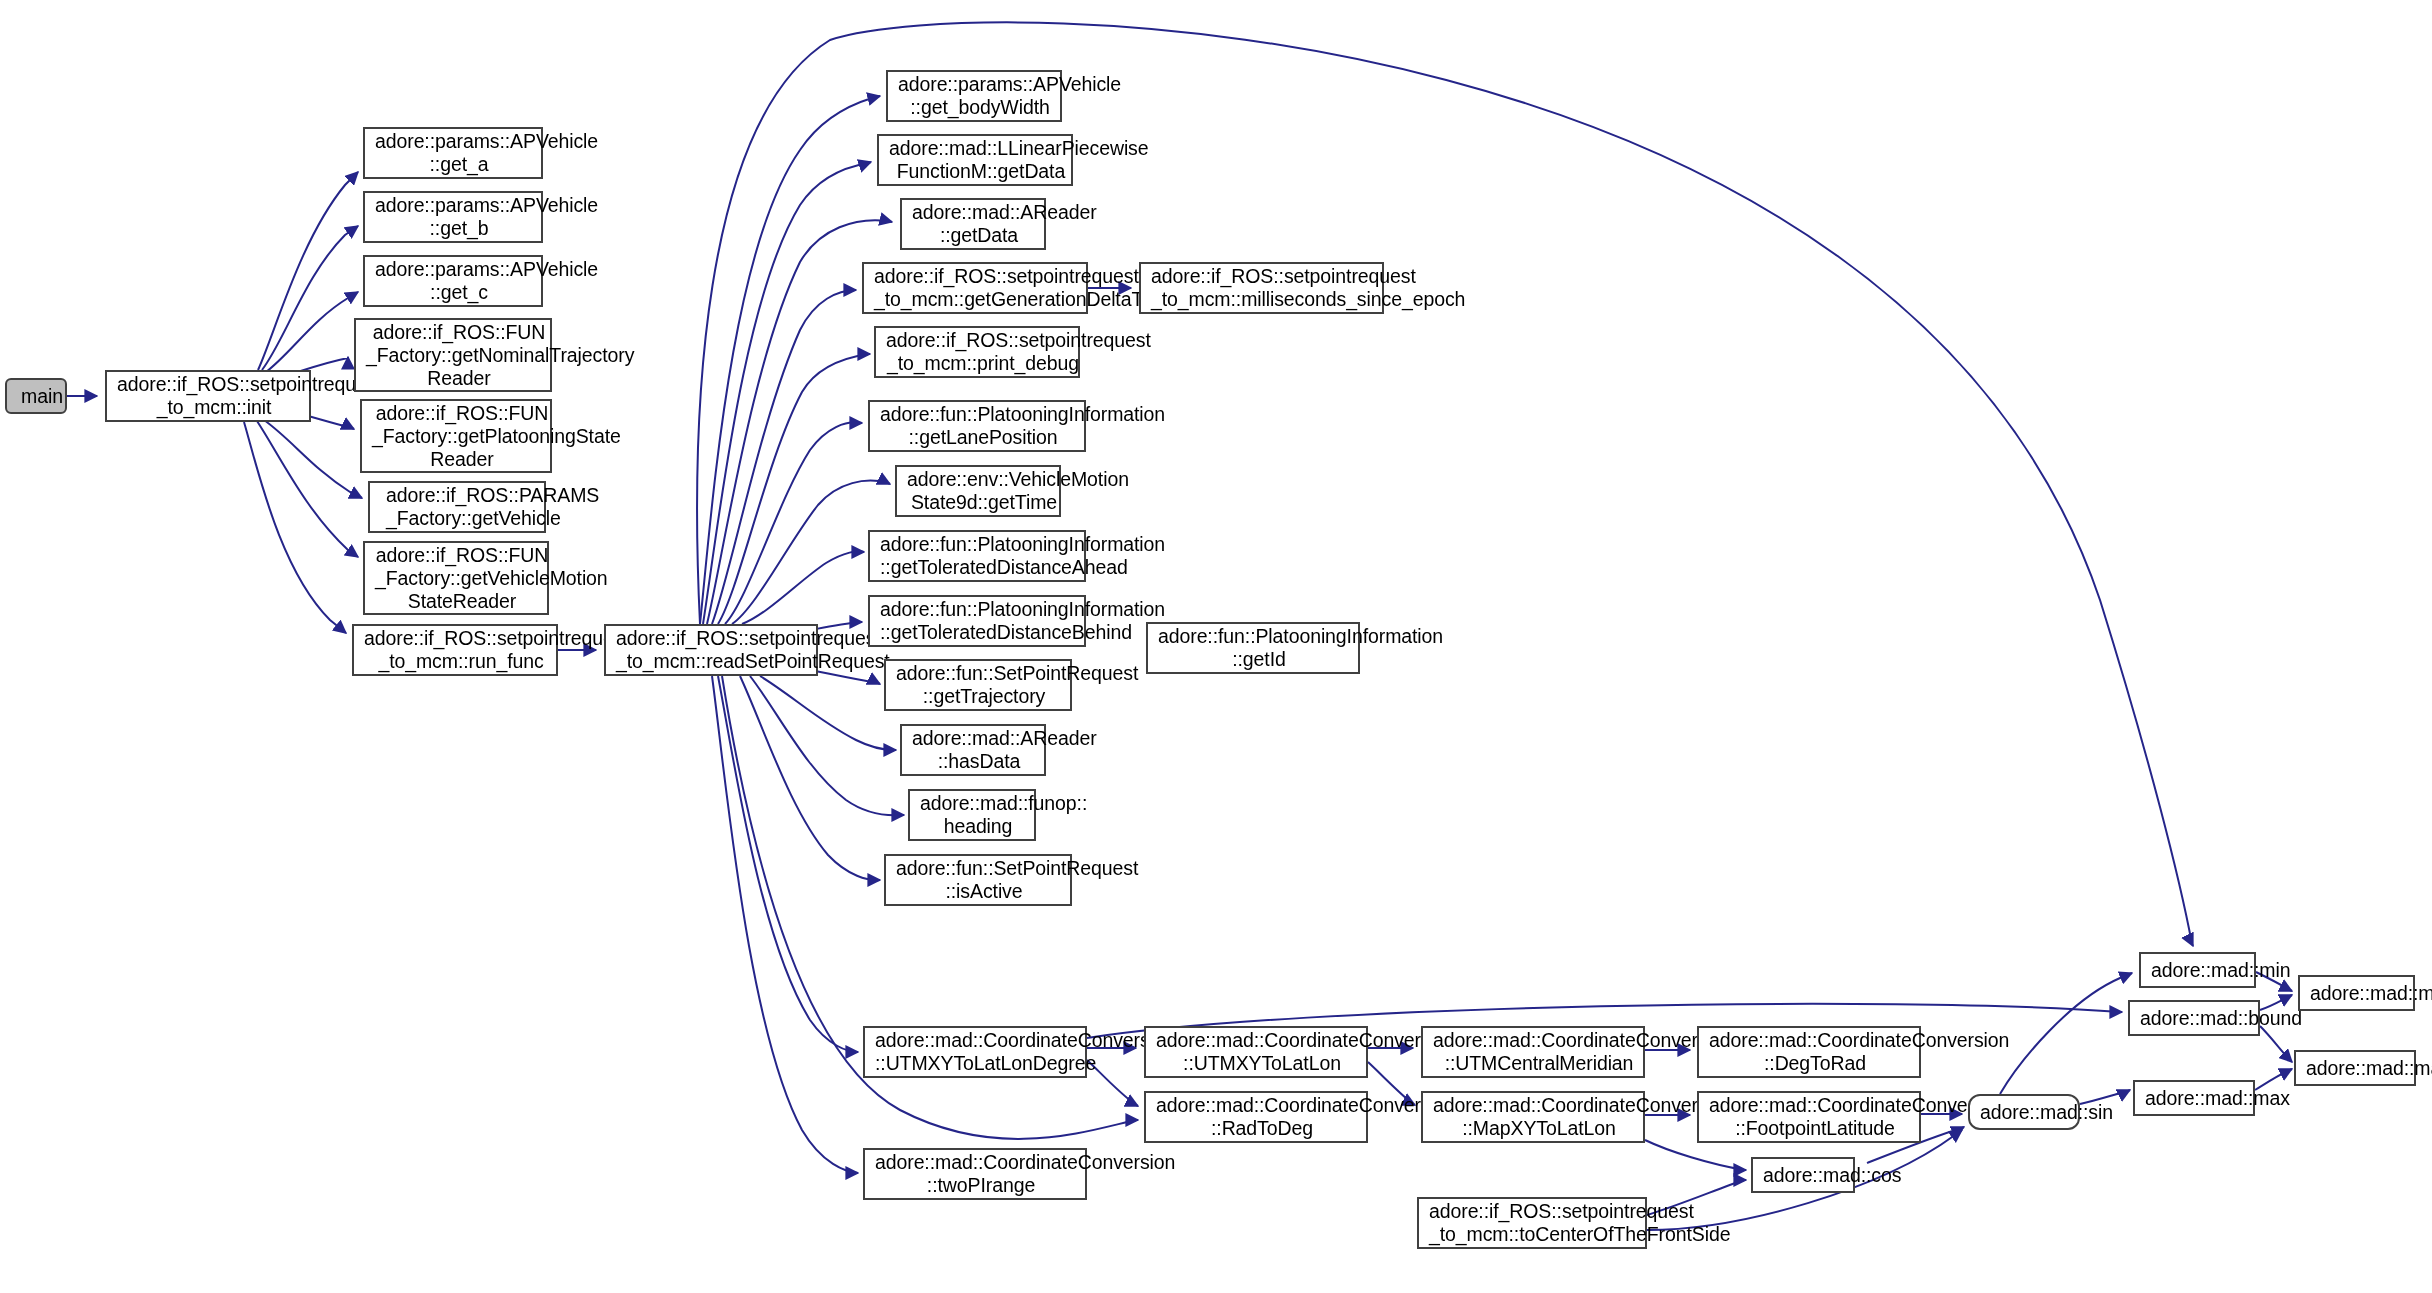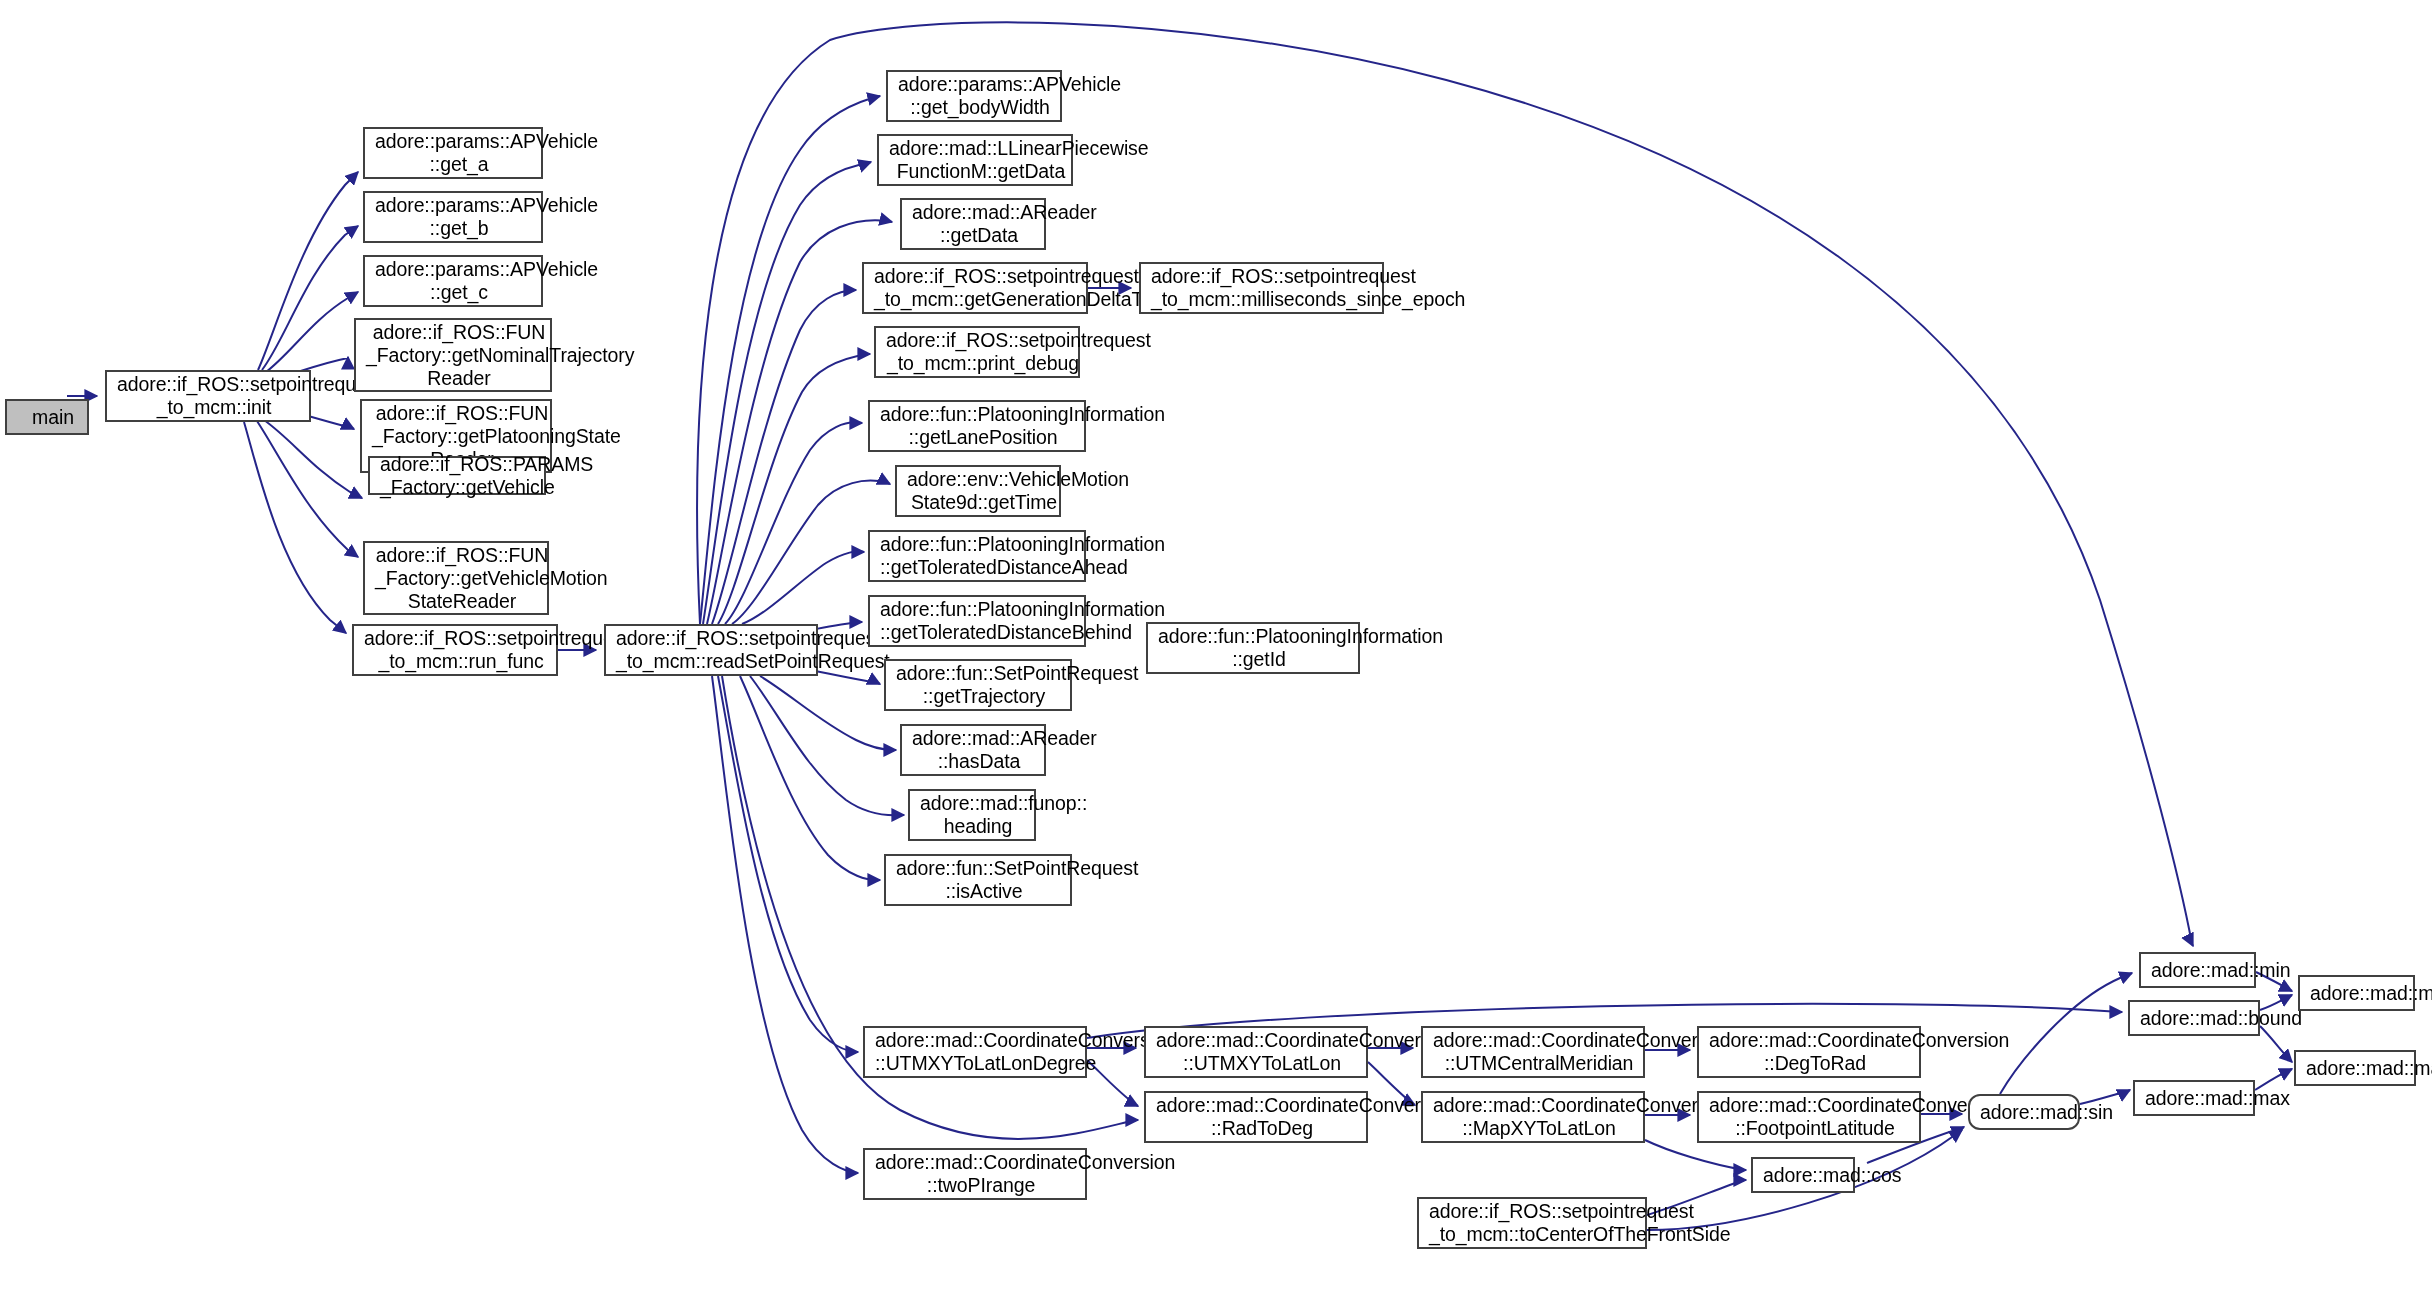--- a/index.html
+++ b/index.html
@@ -104,36 +104,36 @@
         <path d="M 2000,1094 C 2020,1060 2070,1000 2120,978 L 2132,973" fill="none" stroke="#252589" stroke-width="2" marker-end="url(#arrow)"></path>
         <path d="M 700,624 C 690,420 700,120 830,40 C 980,-10 1900,10 2100,600 C 2150,760 2180,880 2192,944 L 2193,946" fill="none" stroke="#252589" stroke-width="2" marker-end="url(#arrow)"></path>
         <path d="M 1087,1038 C 1300,1005 1900,995 2120,1012 L 2122,1012" fill="none" stroke="#252589" stroke-width="2" marker-end="url(#arrow)"></path>
         <path d="M 2256,972 C 2268,978 2280,984 2290,990 L 2292,991" fill="none" stroke="#252589" stroke-width="2" marker-end="url(#arrow)"></path>
         <path d="M 2260,1010 C 2272,1006 2282,1000 2290,996 L 2292,995" fill="none" stroke="#252589" stroke-width="2" marker-end="url(#arrow)"></path>
         <path d="M 2260,1026 C 2272,1038 2282,1052 2290,1060 L 2292,1062" fill="none" stroke="#252589" stroke-width="2" marker-end="url(#arrow)"></path>
         <path d="M 2255,1090 C 2268,1082 2280,1074 2290,1070 L 2292,1069" fill="none" stroke="#252589" stroke-width="2" marker-end="url(#arrow)"></path>
       </g>
   </svg>
   <div id="nodes-group">
-      <div class="node root" style="left: 5px; top: 399px; width: 84px; height: 36px;"><span class="node-label">main</span></div>
+      <div class="node root" style="left: 5px; top: 378px; width: 62px; height: 36px; border-radius: 6px;"><span class="node-label">main</span></div>
       <div class="node" style="left: 105px; top: 370px; width: 206px; height: 52px;"><span class="node-label">adore::if_ROS::setpointrequest
 _to_mcm::init</span></div>
       <div class="node" style="left: 363px; top: 127px; width: 180px; height: 52px;"><span class="node-label">adore::params::APVehicle
 ::get_a</span></div>
       <div class="node" style="left: 363px; top: 191px; width: 180px; height: 52px;"><span class="node-label">adore::params::APVehicle
 ::get_b</span></div>
       <div class="node" style="left: 363px; top: 255px; width: 180px; height: 52px;"><span class="node-label">adore::params::APVehicle
 ::get_c</span></div>
       <div class="node" style="left: 354px; top: 318px; width: 198px; height: 74px;"><span class="node-label">adore::if_ROS::FUN
 _Factory::getNominalTrajectory
 Reader</span></div>
       <div class="node" style="left: 360px; top: 399px; width: 192px; height: 74px;"><span class="node-label">adore::if_ROS::FUN
 _Factory::getPlatooningState
 Reader</span></div>
-      <div class="node" style="left: 368px; top: 456px; width: 178px; height: 39px;"><span class="node-label">adore::if_ROS::PARAMS
+      <div class="node" style="left: 368px; top: 481px; width: 178px; height: 52px; padding-left: 6px;"><span class="node-label">adore::if_ROS::PARAMS
 _Factory::getVehicle</span></div>
       <div class="node" style="left: 363px; top: 541px; width: 186px; height: 74px;"><span class="node-label">adore::if_ROS::FUN
 _Factory::getVehicleMotion
 StateReader</span></div>
       <div class="node" style="left: 352px; top: 624px; width: 206px; height: 52px;"><span class="node-label">adore::if_ROS::setpointrequest
 _to_mcm::run_func</span></div>
       <div class="node" style="left: 604px; top: 624px; width: 214px; height: 52px;"><span class="node-label">adore::if_ROS::setpointrequest
 _to_mcm::readSetPointRequest</span></div>
       <div class="node" style="left: 886px; top: 70px; width: 176px; height: 52px;"><span class="node-label">adore::params::APVehicle
 ::get_bodyWidth</span></div>

